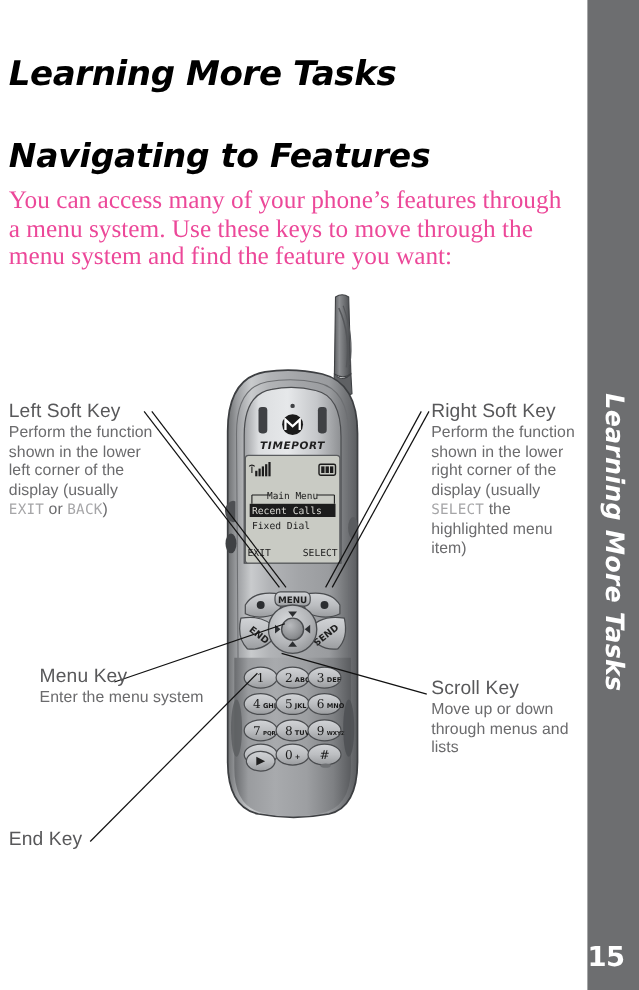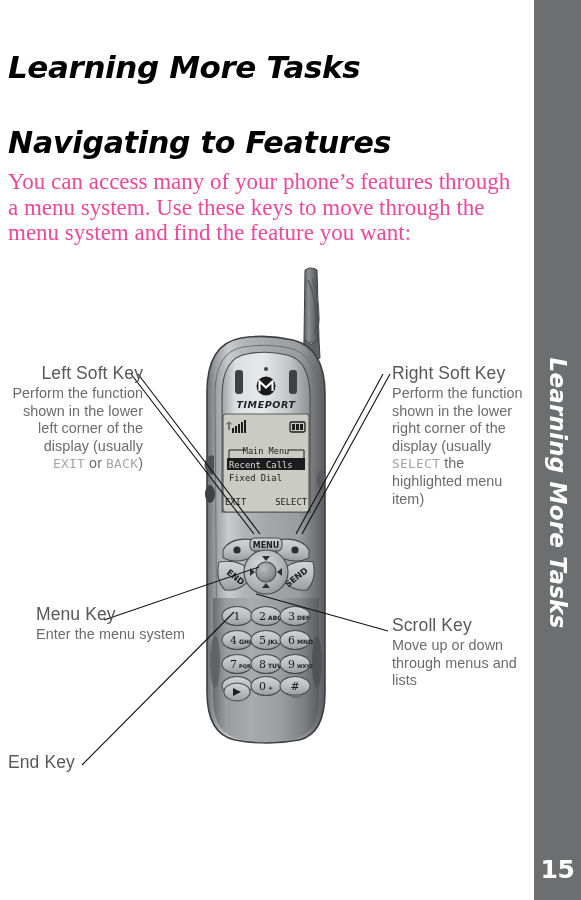--- a/index.html
+++ b/index.html
@@ -85,21 +85,21 @@
     letter-spacing: 0.05px;
     margin-top: 1px;
   }
   .kw {
     font-family: "DejaVu Sans Mono", monospace;
     font-size: 13px;
     color: #a6a6a8;
     letter-spacing: 0.2px;
   }
 
-  #anno-left-soft  { left: 4px;  top: 363px; width: 135px; text-align: right; }
+  #anno-left-soft  { left: 4px;  top: 363px; width: 135px; }
   #anno-menu-key   { left: 4px;  top: 604px; width: 150px; margin-left: 28px; }
   #anno-end-key    { left: 4px;  top: 752px; width: 155px; }
   #anno-right-soft { left: 388px; top: 363px; width: 140px; }
   #anno-scroll-key { left: 388px; top: 615px; width: 140px; }
 
   
   #leaders {
     position: absolute;
     left: 0; top: 0;
     width: 581px; height: 900px;
@@ -127,21 +127,20 @@
     font-size: 23px;
     color: #ffffff;
     white-space: nowrap;
     letter-spacing: 0.2px;
   }
   .side-tab-page {
     position: absolute;
     left: 0;
     right: 0;
     bottom: 16px;
-    text-align: center;
     font-family: "DejaVu Sans", sans-serif;
     font-weight: bold;
     font-size: 25px;
     color: #ffffff;
     letter-spacing: -0.5px;
   }
 
   
   #phone-illustration {
     position: absolute;

